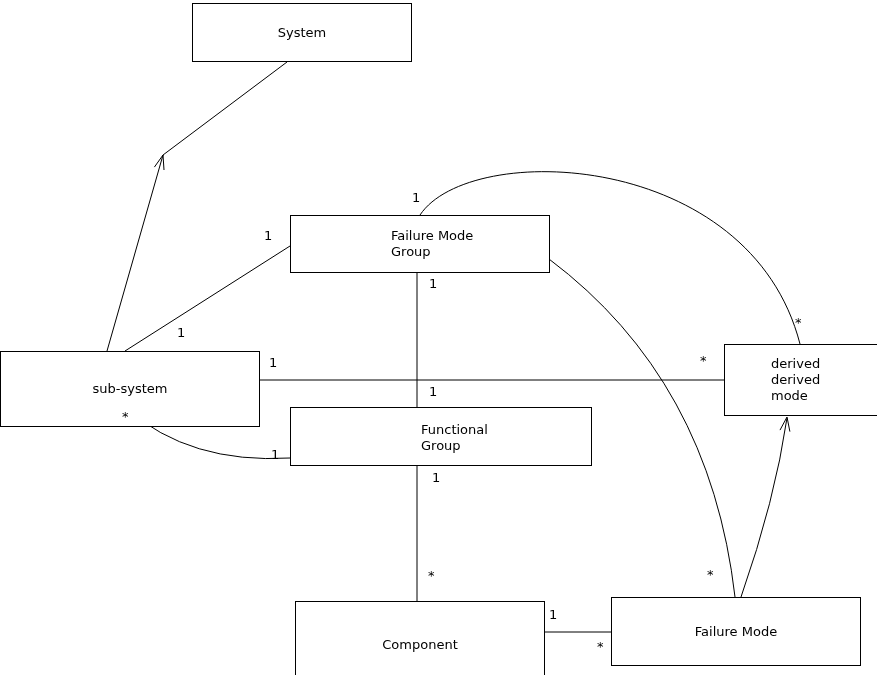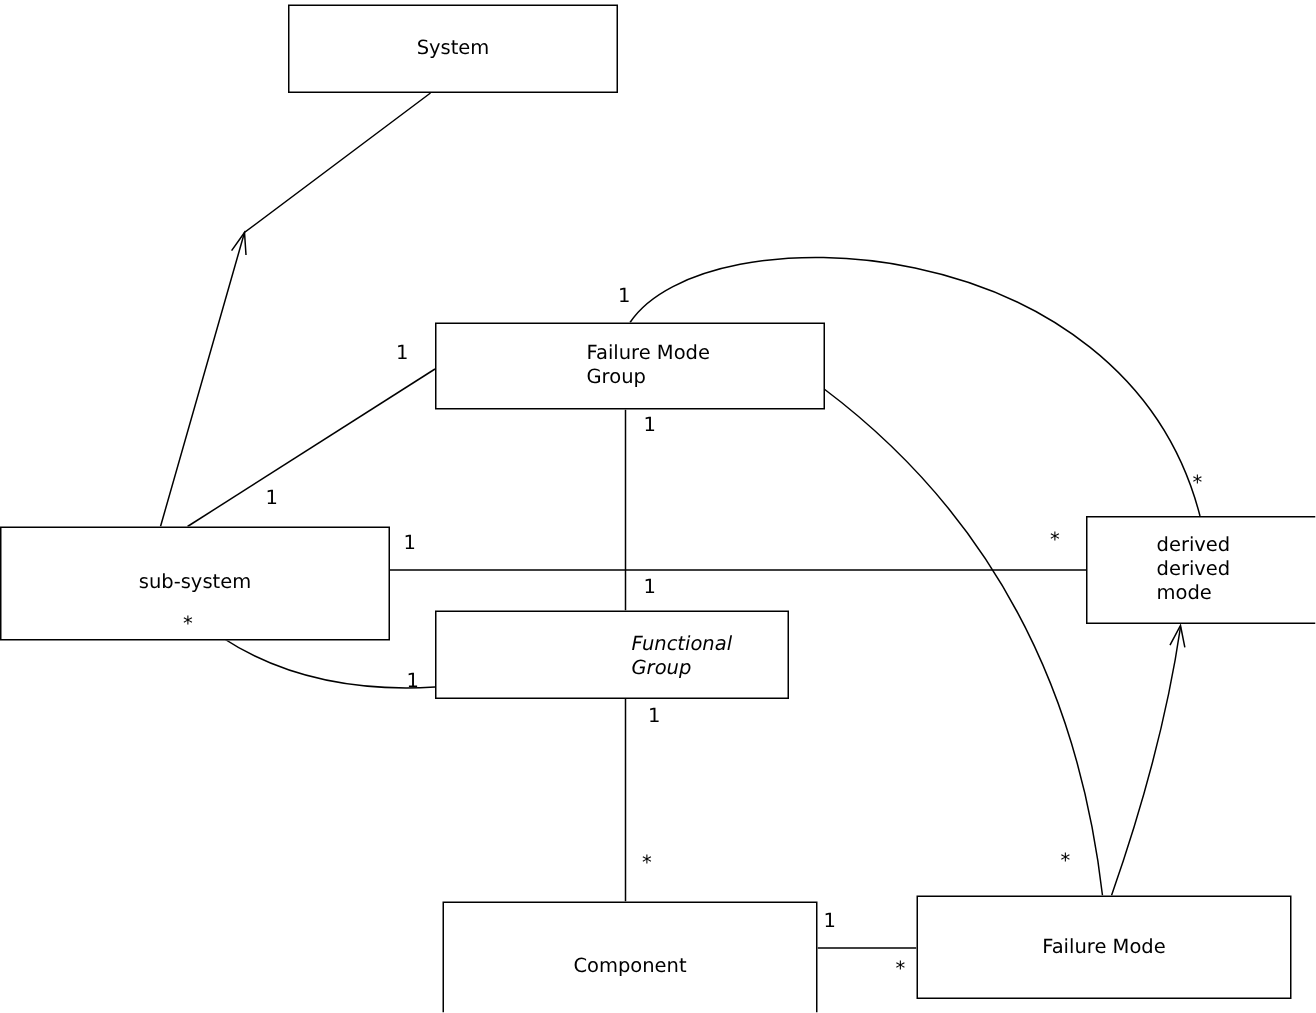--- a/index.html
+++ b/index.html
@@ -58,21 +58,21 @@
   </div>
 
   <div class="box" style="left:724px;top:344px;width:156px;height:72px;">
     <div class="txt abs" style="left:46px;top:11px;">
       <div>derived</div>
       <div>derived</div>
       <div>mode</div>
     </div>
   </div>
 
-  <div class="box" style="left:290px;top:407px;width:236px;height:59px;font-style:italic;">
+  <div class="box" style="left:290px;top:407px;width:302px;height:59px;">
     <div class="txt abs" style="left:130px;top:14px;">
       <div>Functional</div>
       <div>Group</div>
     </div>
   </div>
 
   <div class="box" style="left:295px;top:601px;width:250px;height:88px;">
     <div class="txt">
       <div>Component</div>
     </div>

